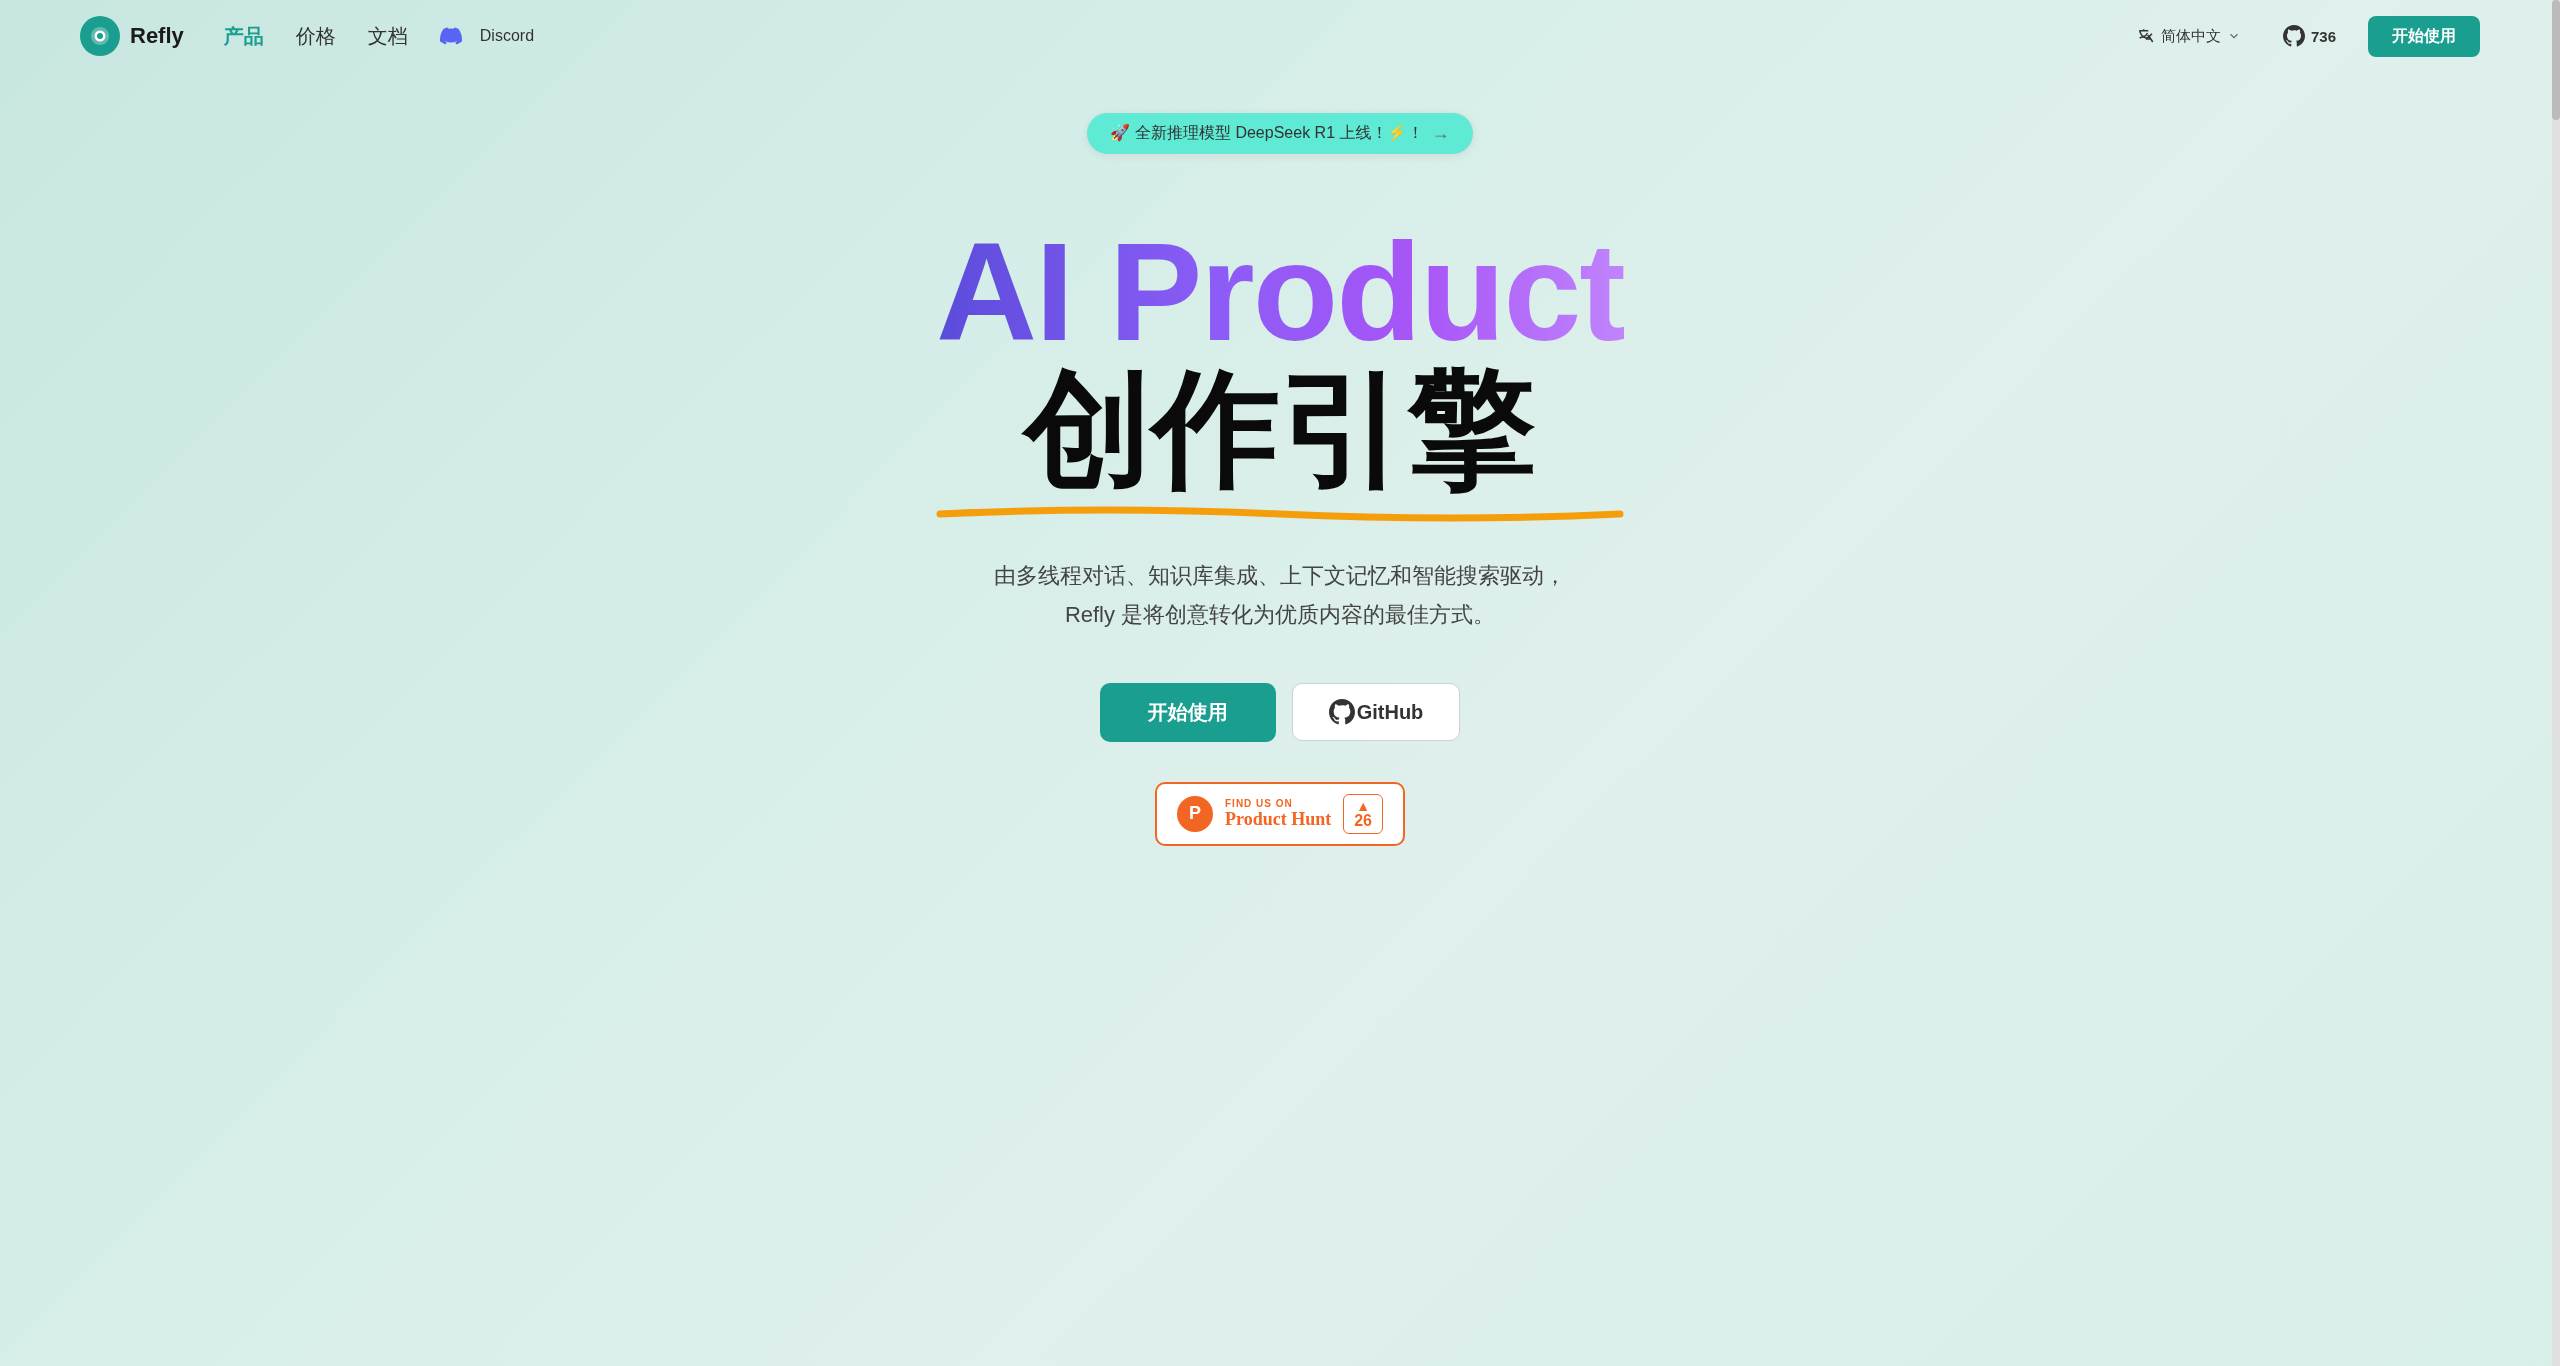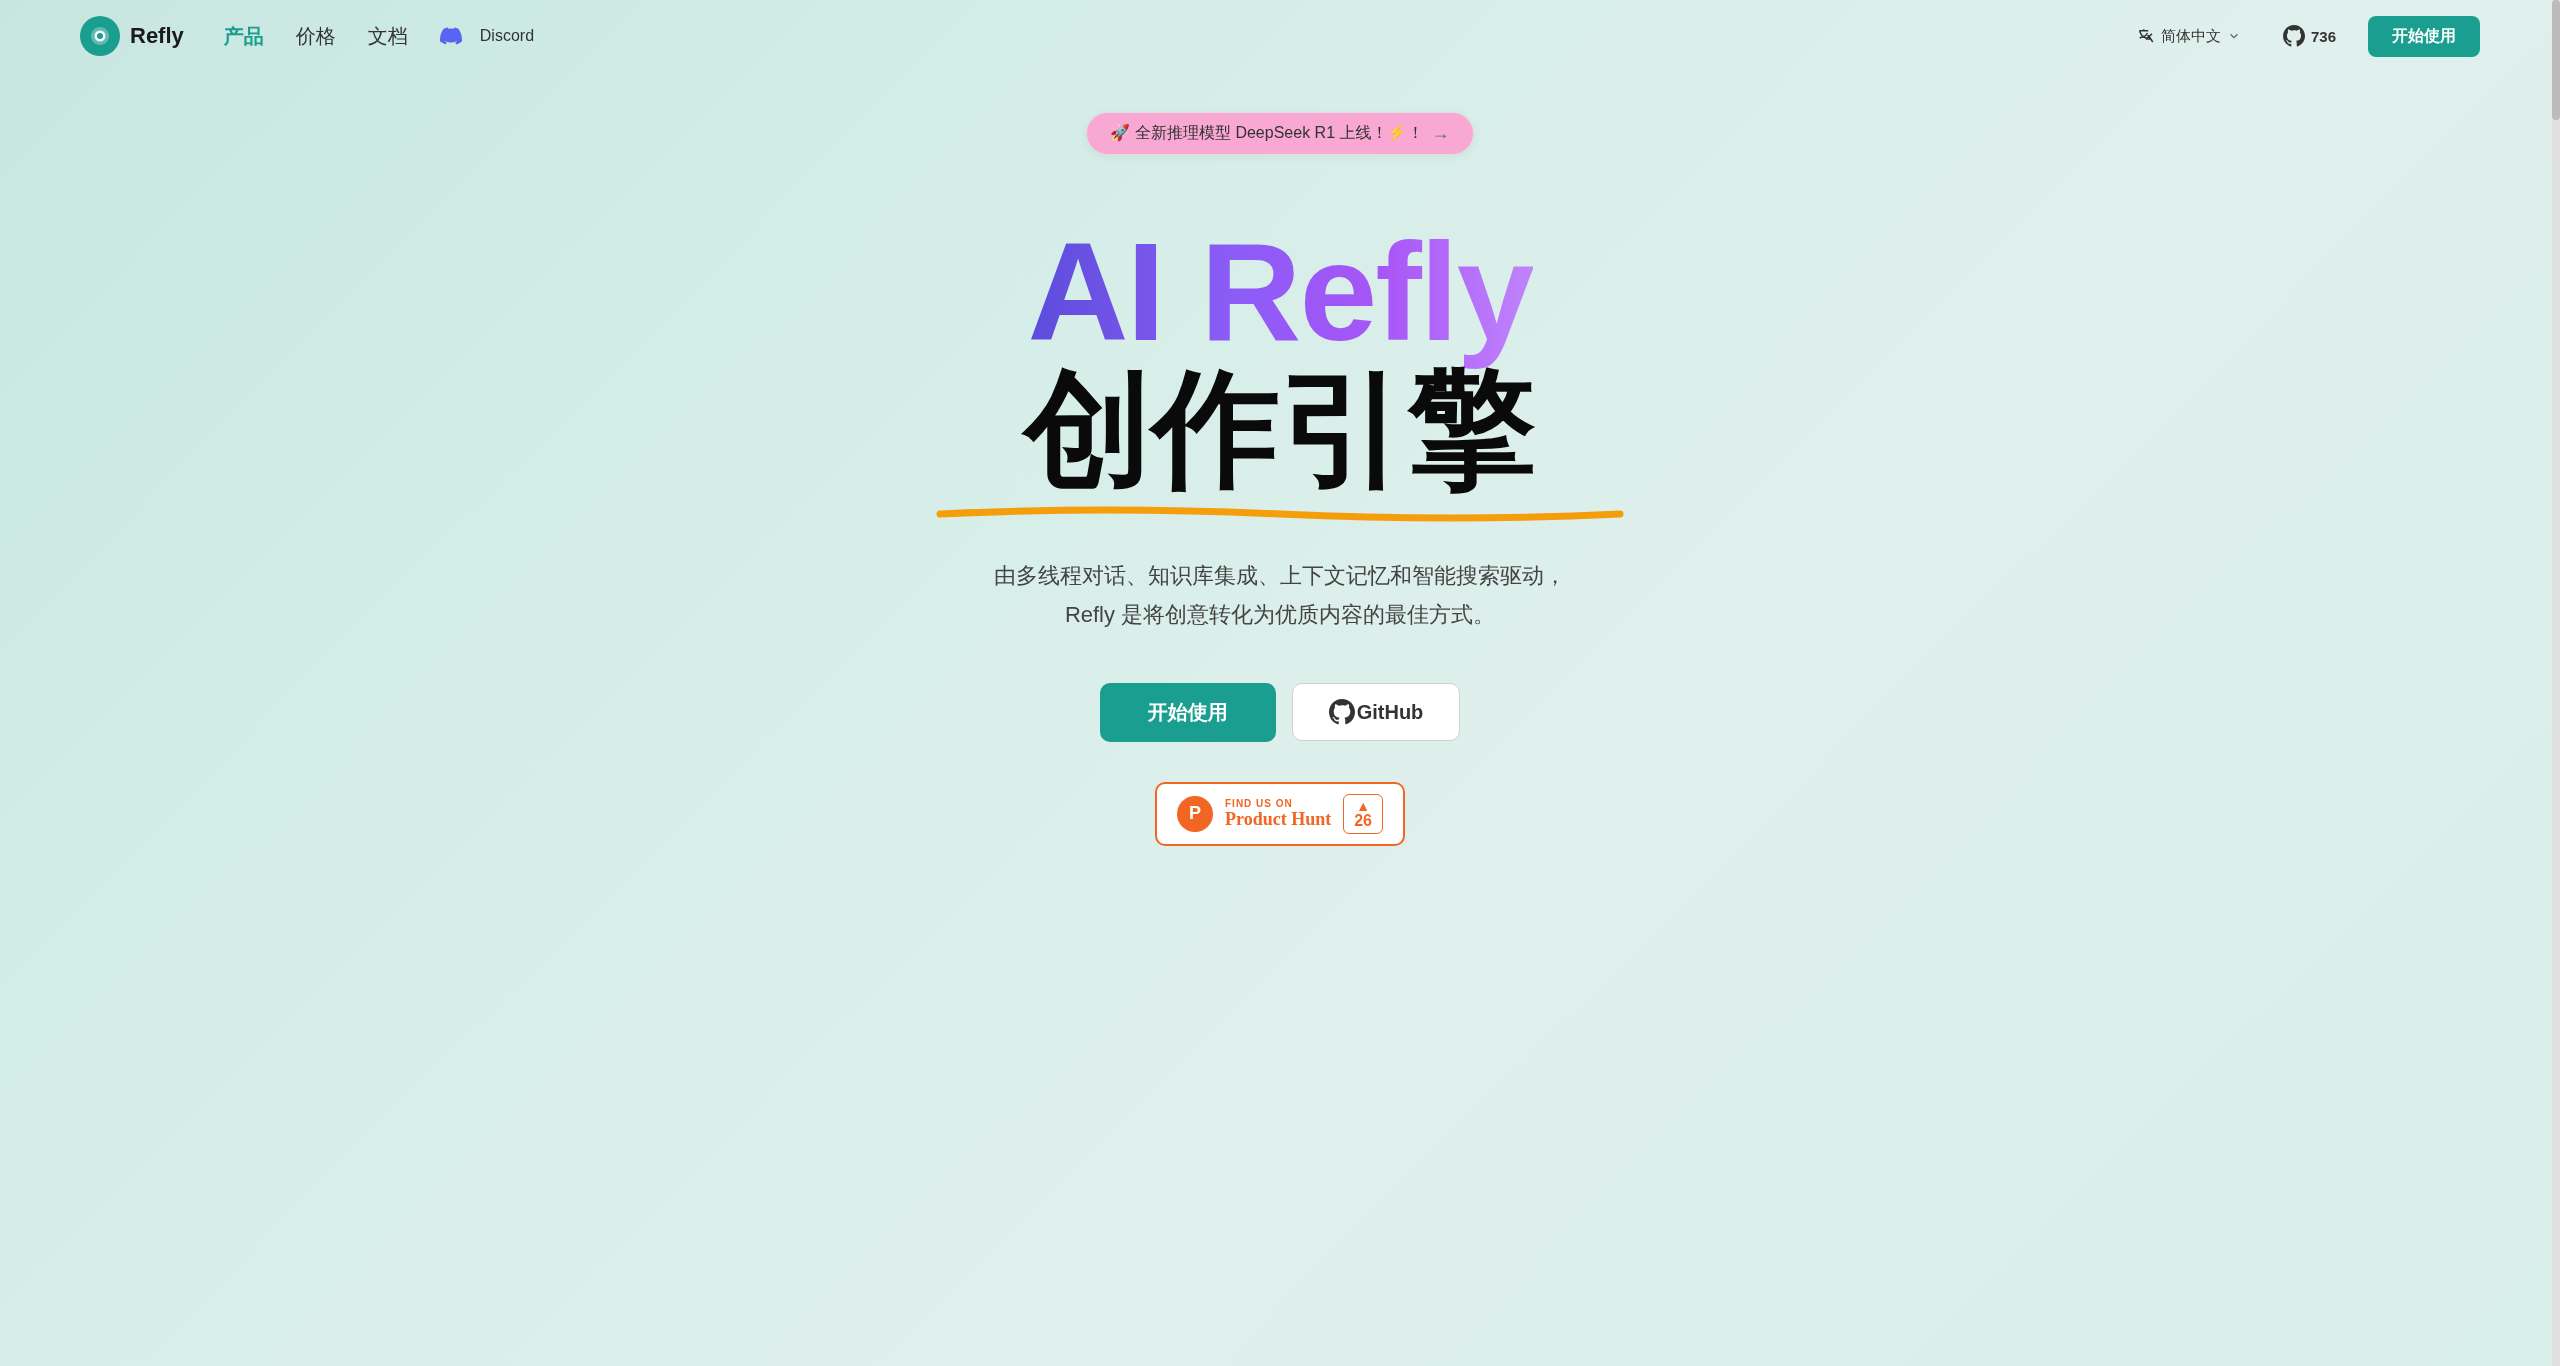--- a/index.html
+++ b/index.html
@@ -141,21 +141,21 @@
       align-items: center;
       padding-top: 40px;
       text-align: center;
     }
 
     
     .announcement {
       display: flex;
       align-items: center;
       gap: 8px;
-      background: #f9a8d4;
+      background: #5eead4;
       border: 1px solid #e0e0e0;
       border-radius: 100px;
       padding: 10px 24px;
       font-size: 16px;
       color: #333;
       cursor: pointer;
       margin-bottom: 60px;
       box-shadow: 0 2px 8px rgba(0,0,0,0.06);
     }
 
@@ -362,21 +362,21 @@
   </div>
 </nav>
 
 <main class="hero">
 
   <div class="announcement">
     <span>🚀 全新推理模型 DeepSeek R1 上线！⚡！</span>
     <span class="announcement-arrow">→</span>
   </div>
 
-  <div class="hero-title-ai">AI Refly</div>
+  <div class="hero-title-ai">AI Product</div>
 
   <div style="position: relative; display: inline-block;">
     <div class="hero-title-cn">创作引擎</div>
 
     <svg viewBox="0 0 700 20" width="700" height="20" style="display:block; margin-top: 4px;">
       <path d="M10 10 Q175 2 350 10 Q525 18 690 10" stroke="#f59e0b" stroke-width="7" fill="none" stroke-linecap="round"></path>
     </svg>
   </div>
 
   <div class="hero-subtitle">

